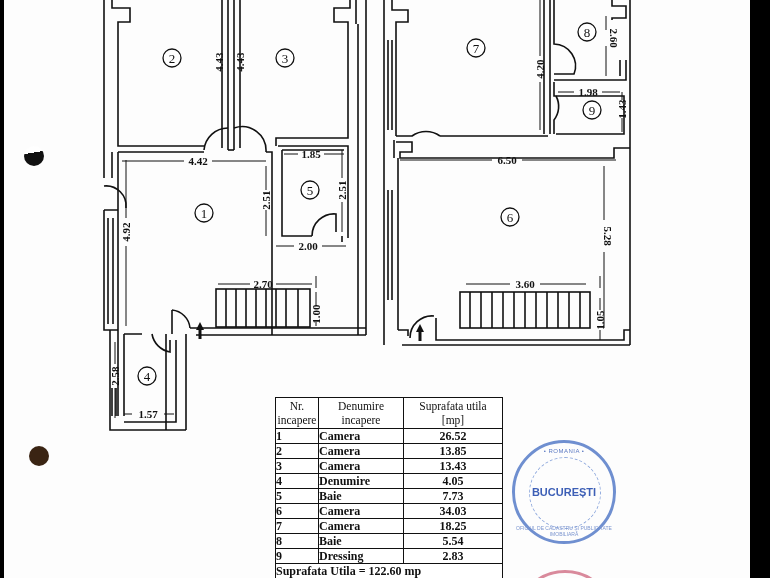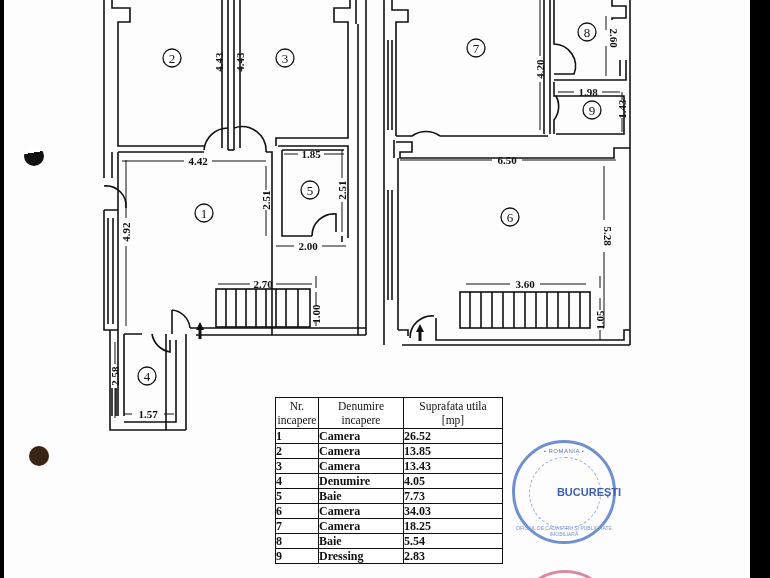--- a/index.html
+++ b/index.html
@@ -22,36 +22,36 @@
 
     .area-table {
       position: absolute; left: 275px; top: 397px; width: 228px;
       border-collapse: collapse; font-size: 12px; font-weight: bold;
       background: #fff;
     }
     .area-table th, .area-table td {
       border: 1px solid #111; padding: 0; line-height: 14px;
     }
     .area-table th { font-weight: normal; font-size: 11.5px; line-height: 14px; padding: 1px 0; }
-    .area-table td.val { text-align: left; }
+    .area-table td.val { text-align: center; }
     .area-table tbody td { height: 14px; }
     .total-row td { font-size: 12px; font-weight: bold; height: 16px; line-height: 14px; }
 
     .stamp {
       position: absolute; left: 512px; top: 440px; width: 104px; height: 104px;
       border-radius: 50%; border: 3px solid #6f8fd0; box-sizing: border-box;
     }
     .stamp-inner {
       position: absolute; left: 14px; top: 14px; width: 70px; height: 70px;
       border-radius: 50%; border: 1.5px dashed #8fa9dd;
     }
     .stamp-city {
       position: absolute; left: 0; top: 43px; width: 100%; text-align: center;
       font-family: "Liberation Sans", "DejaVu Sans", sans-serif;
-      font-size: 11px; font-weight: bold; color: #3d5fb6; margin-left: 25px;
+      font-size: 11px; font-weight: bold; color: #3d5fb6;
     }
     .stamp-top {
       position: absolute; left: 0; top: 5px; width: 100%; text-align: center;
       font-family: "Liberation Sans", sans-serif; font-size: 6px; color: #5a78c2;
       letter-spacing: 0.5px;
     }
     .stamp-ring {
       position: absolute; left: 0; top: 82px; width: 100%; text-align: center;
       font-family: "Liberation Sans", sans-serif; font-size: 5px; color: #7a94cf;
     }
@@ -274,20 +274,23 @@
     <tr>
         <td>8</td>
         <td>Baie</td>
         <td class="val">5.54</td>
       </tr>
     <tr>
         <td>9</td>
         <td>Dressing</td>
         <td class="val">2.83</td>
       </tr>
+    <tr class="total-row">
+      <td colspan="3">Suprafata Utila = 122.60 mp</td>
+    </tr>
   </tbody>
 </table>
 
 <div class="stamp">
   <div class="stamp-top">• ROMANIA •</div>
   <div class="stamp-inner"></div>
   <div class="stamp-city">BUCUREȘTI</div>
   <div class="stamp-ring">OFICIUL DE CADASTRU ȘI PUBLICITATE IMOBILIARĂ</div>
 </div>
 <div class="stamp-red"></div>

